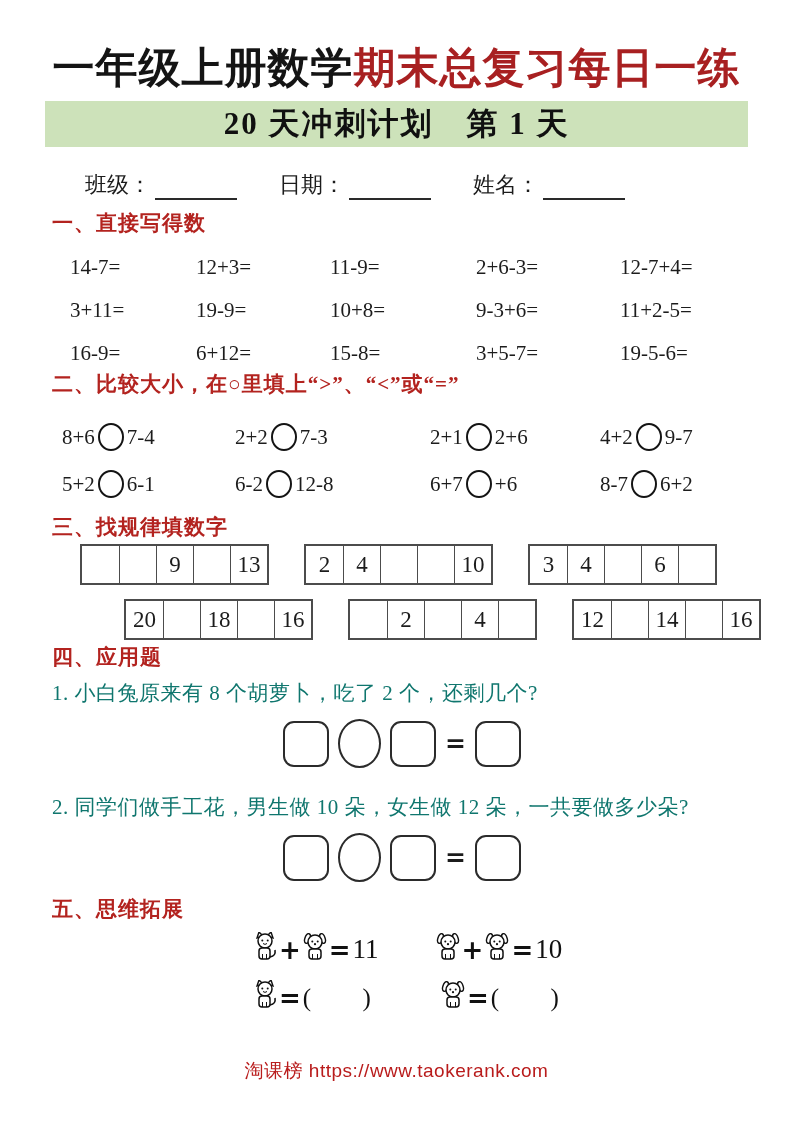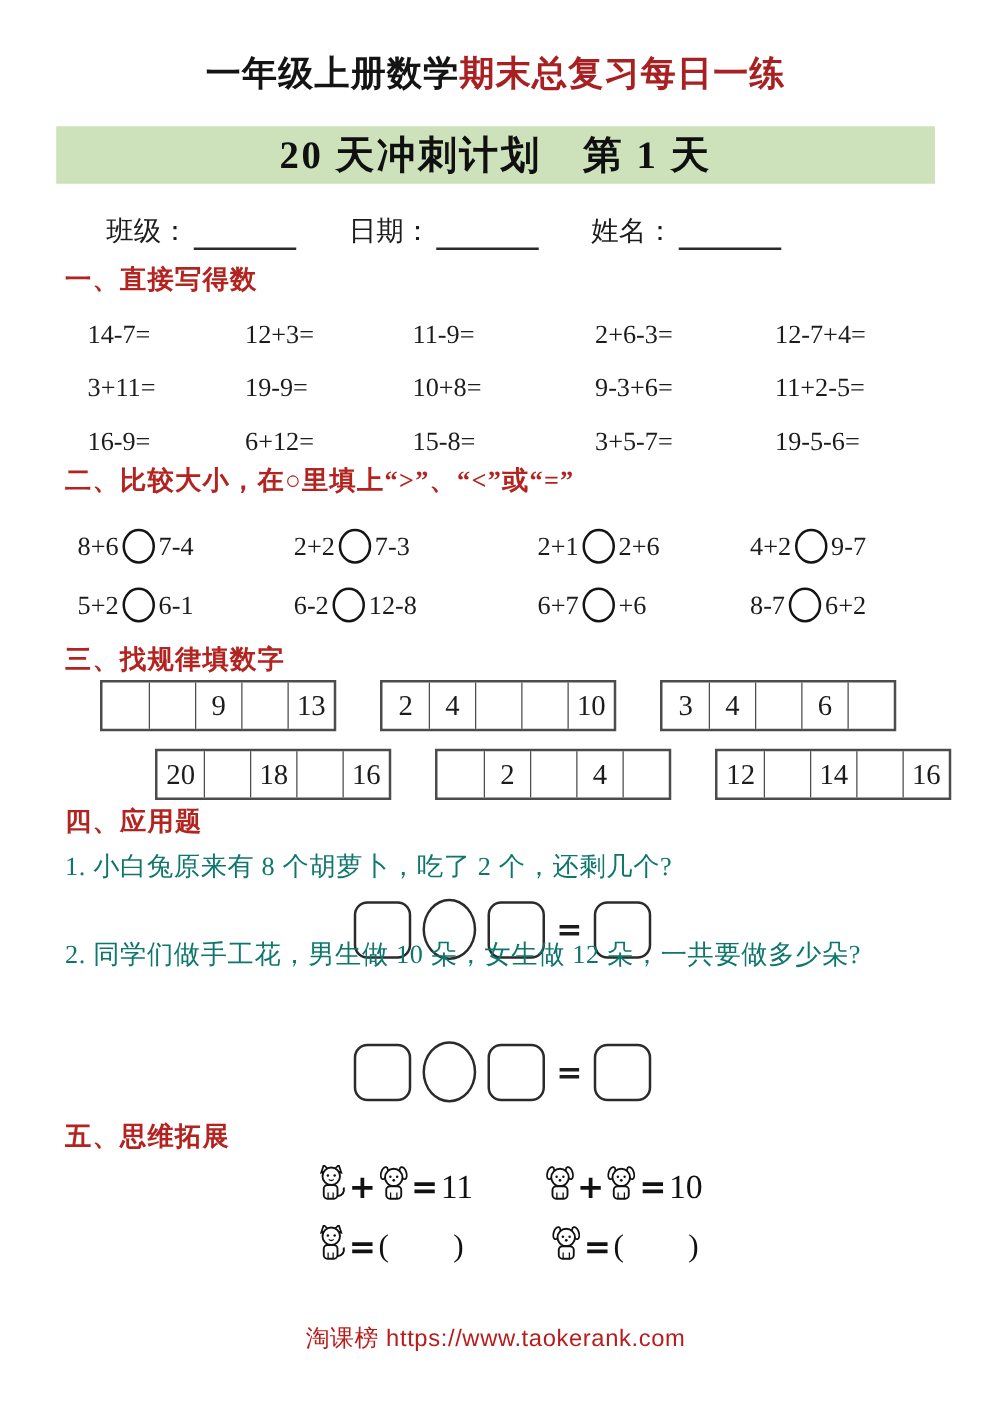--- a/index.html
+++ b/index.html
@@ -5,21 +5,21 @@
   * { margin:0; padding:0; box-sizing:border-box; }
   html,body { background:#ffffff; }
   .sheet {
     position:relative; width:793px; height:1122px; margin:0 auto;
     background:#ffffff; overflow:hidden;
     font-family:"Liberation Serif","DejaVu Serif",serif; color:#1c1c1c;
   }
   
   .main-title {
     position:absolute; top:40px; left:0; width:793px;
-    text-align:center; font-size:28px; font-weight:900; letter-spacing:1px;
+    text-align:center; font-size:42px; font-weight:900; letter-spacing:1px;
     white-space:nowrap;
   }
   .main-title .t-black { color:#141414; }
   .main-title .t-red   { color:#a82021; }
   .band {
     position:absolute; top:101px; left:45px; width:703px; height:46px;
     background:#cde2ba; display:flex; align-items:center; justify-content:center;
     font-size:31px; font-weight:700; color:#101010; letter-spacing:2px;
   }
   .fields {
@@ -238,21 +238,21 @@
 
   <div class="h-red" style="top:643px;">四、应用题</div>
   <div class="prob-text" style="top:679px;">1. 小白兔原来有 8 个胡萝卜，吃了 2 个，还剩几个?</div>
   <div class="shape-row" style="top:719px;">
     <span class="rbox"></span>
     <span class="oval"></span>
     <span class="rbox"></span>
     <span class="eq-small">=</span>
     <span class="rbox"></span>
   </div>
-  <div class="prob-text" style="top:749px;">2. 同学们做手工花，男生做 10 朵，女生做 12 朵，一共要做多少朵?</div>
+  <div class="prob-text" style="top:793px;">2. 同学们做手工花，男生做 10 朵，女生做 12 朵，一共要做多少朵?</div>
   <div class="shape-row" style="top:833px;">
     <span class="rbox"></span>
     <span class="oval"></span>
     <span class="rbox"></span>
     <span class="eq-small">=</span>
     <span class="rbox"></span>
   </div>
 
   <div class="h-red" style="top:895px;">五、思维拓展</div>
 

